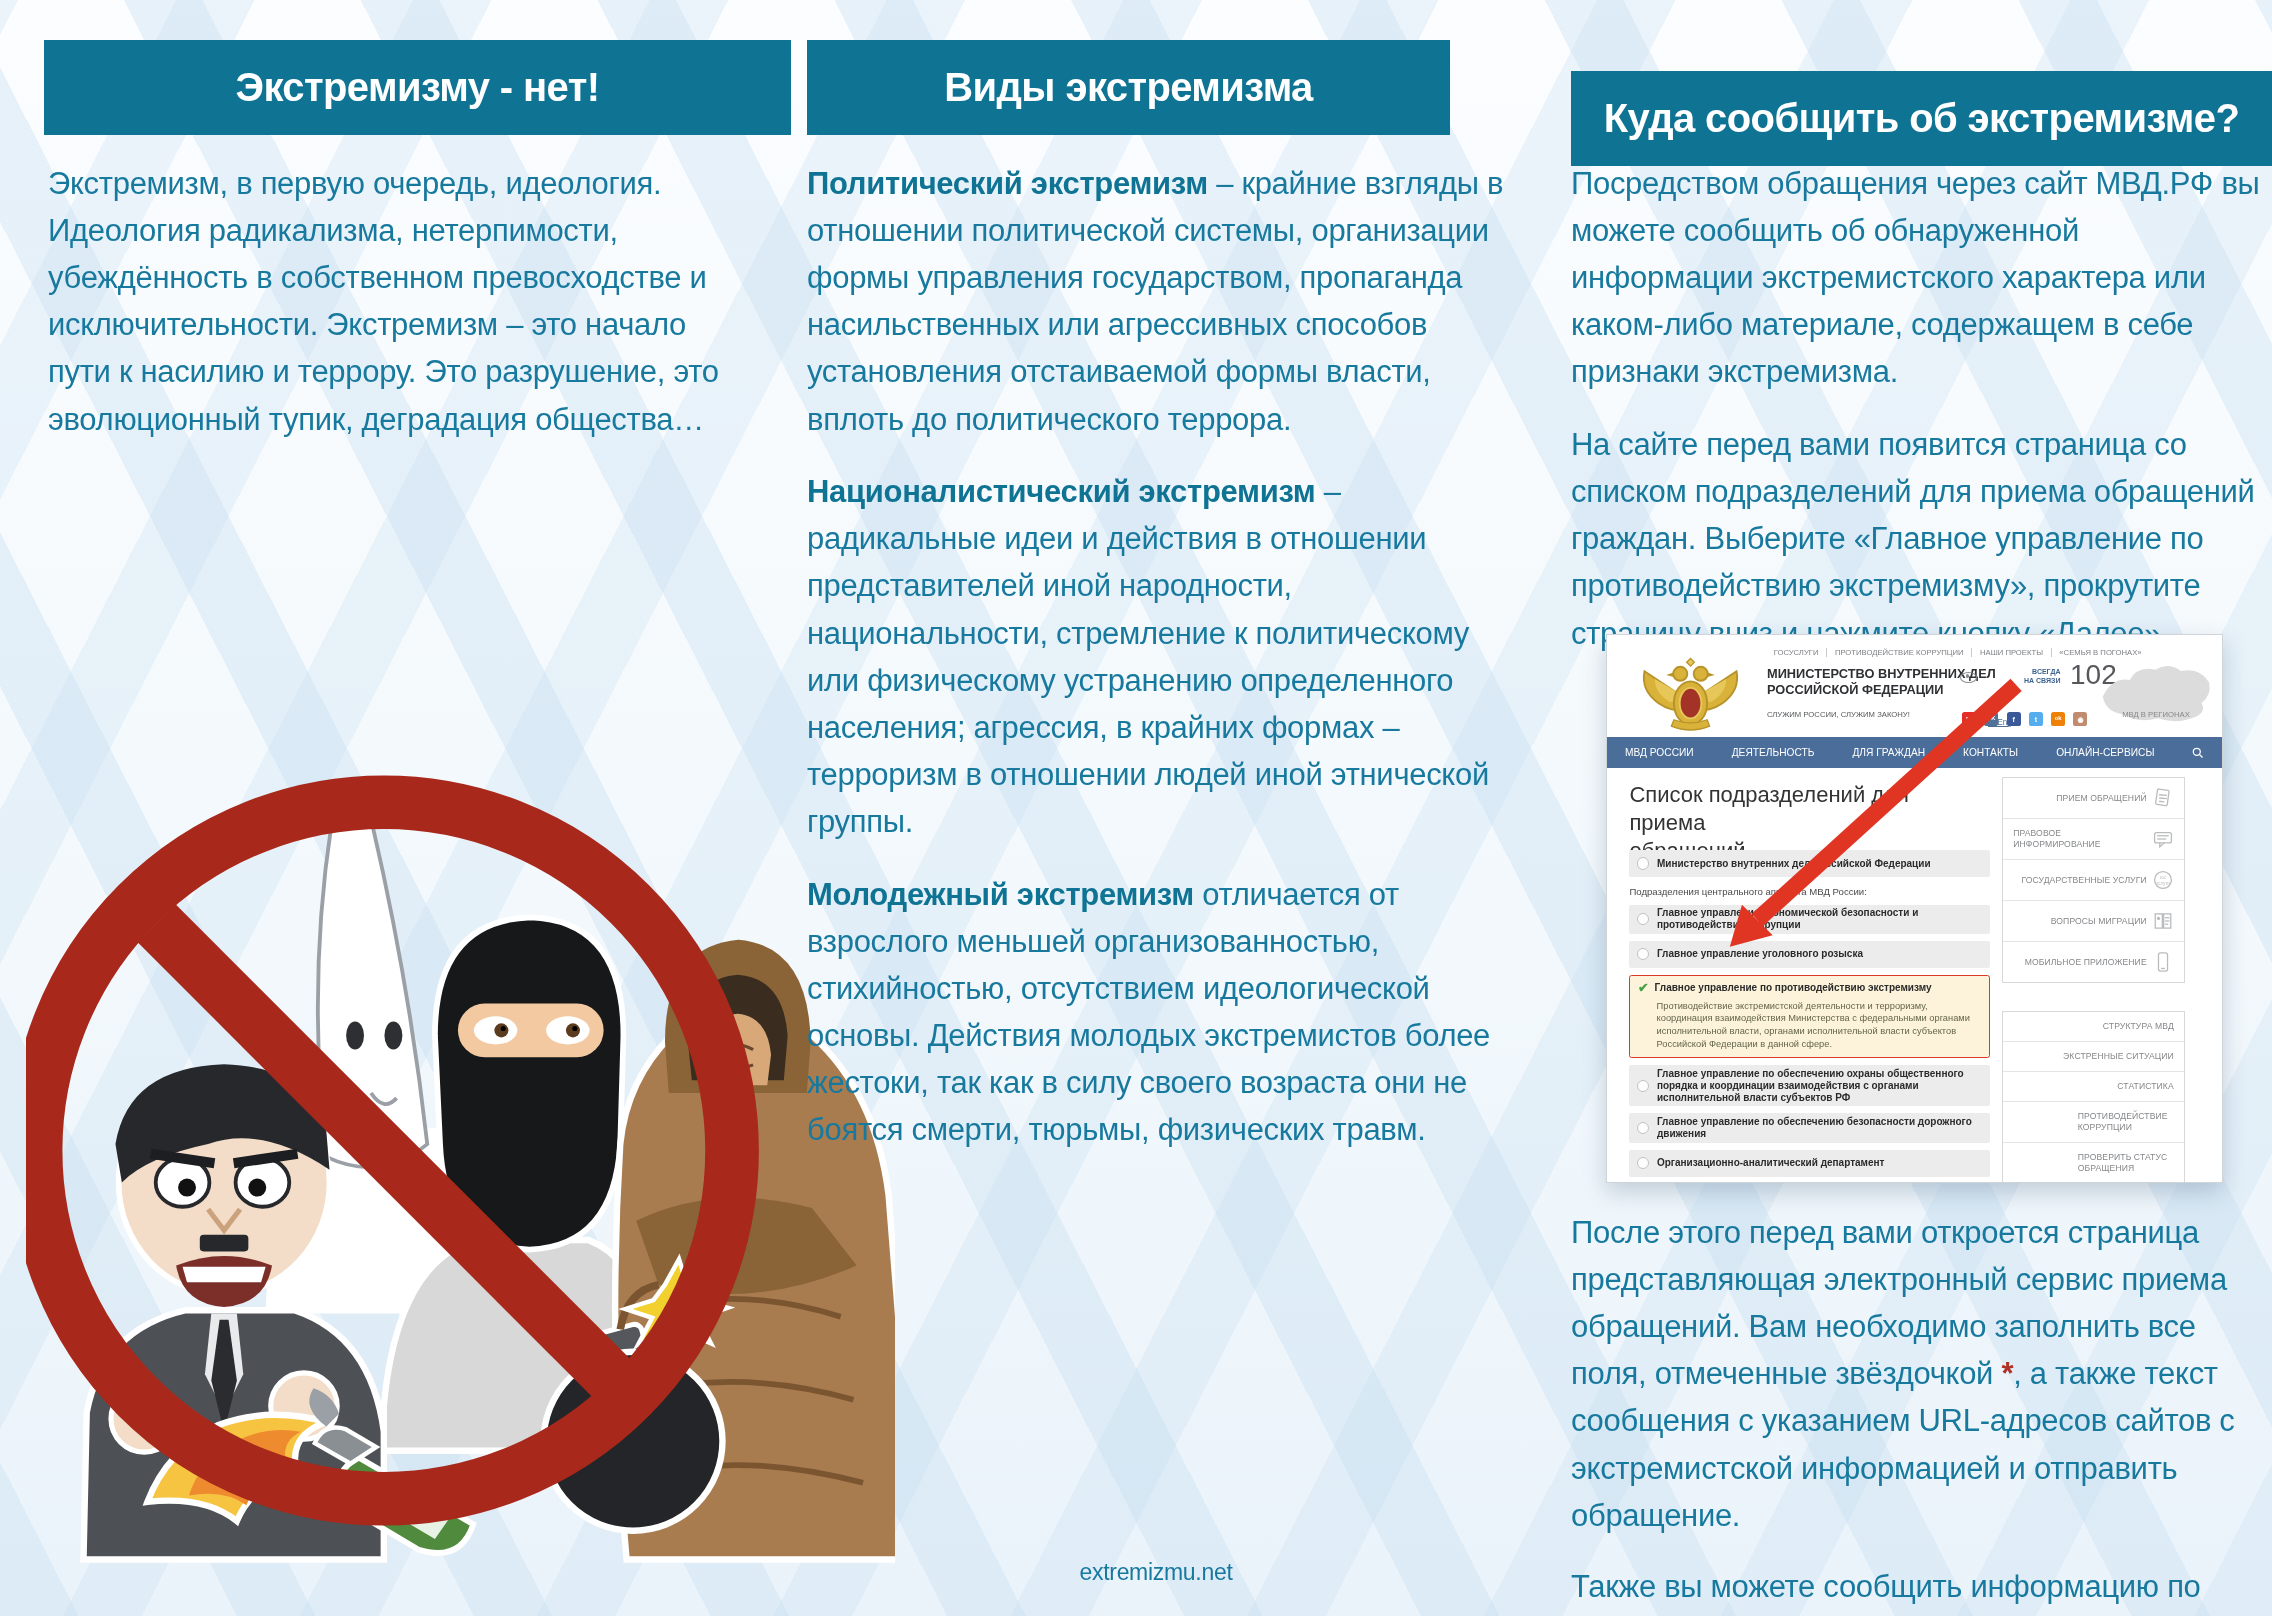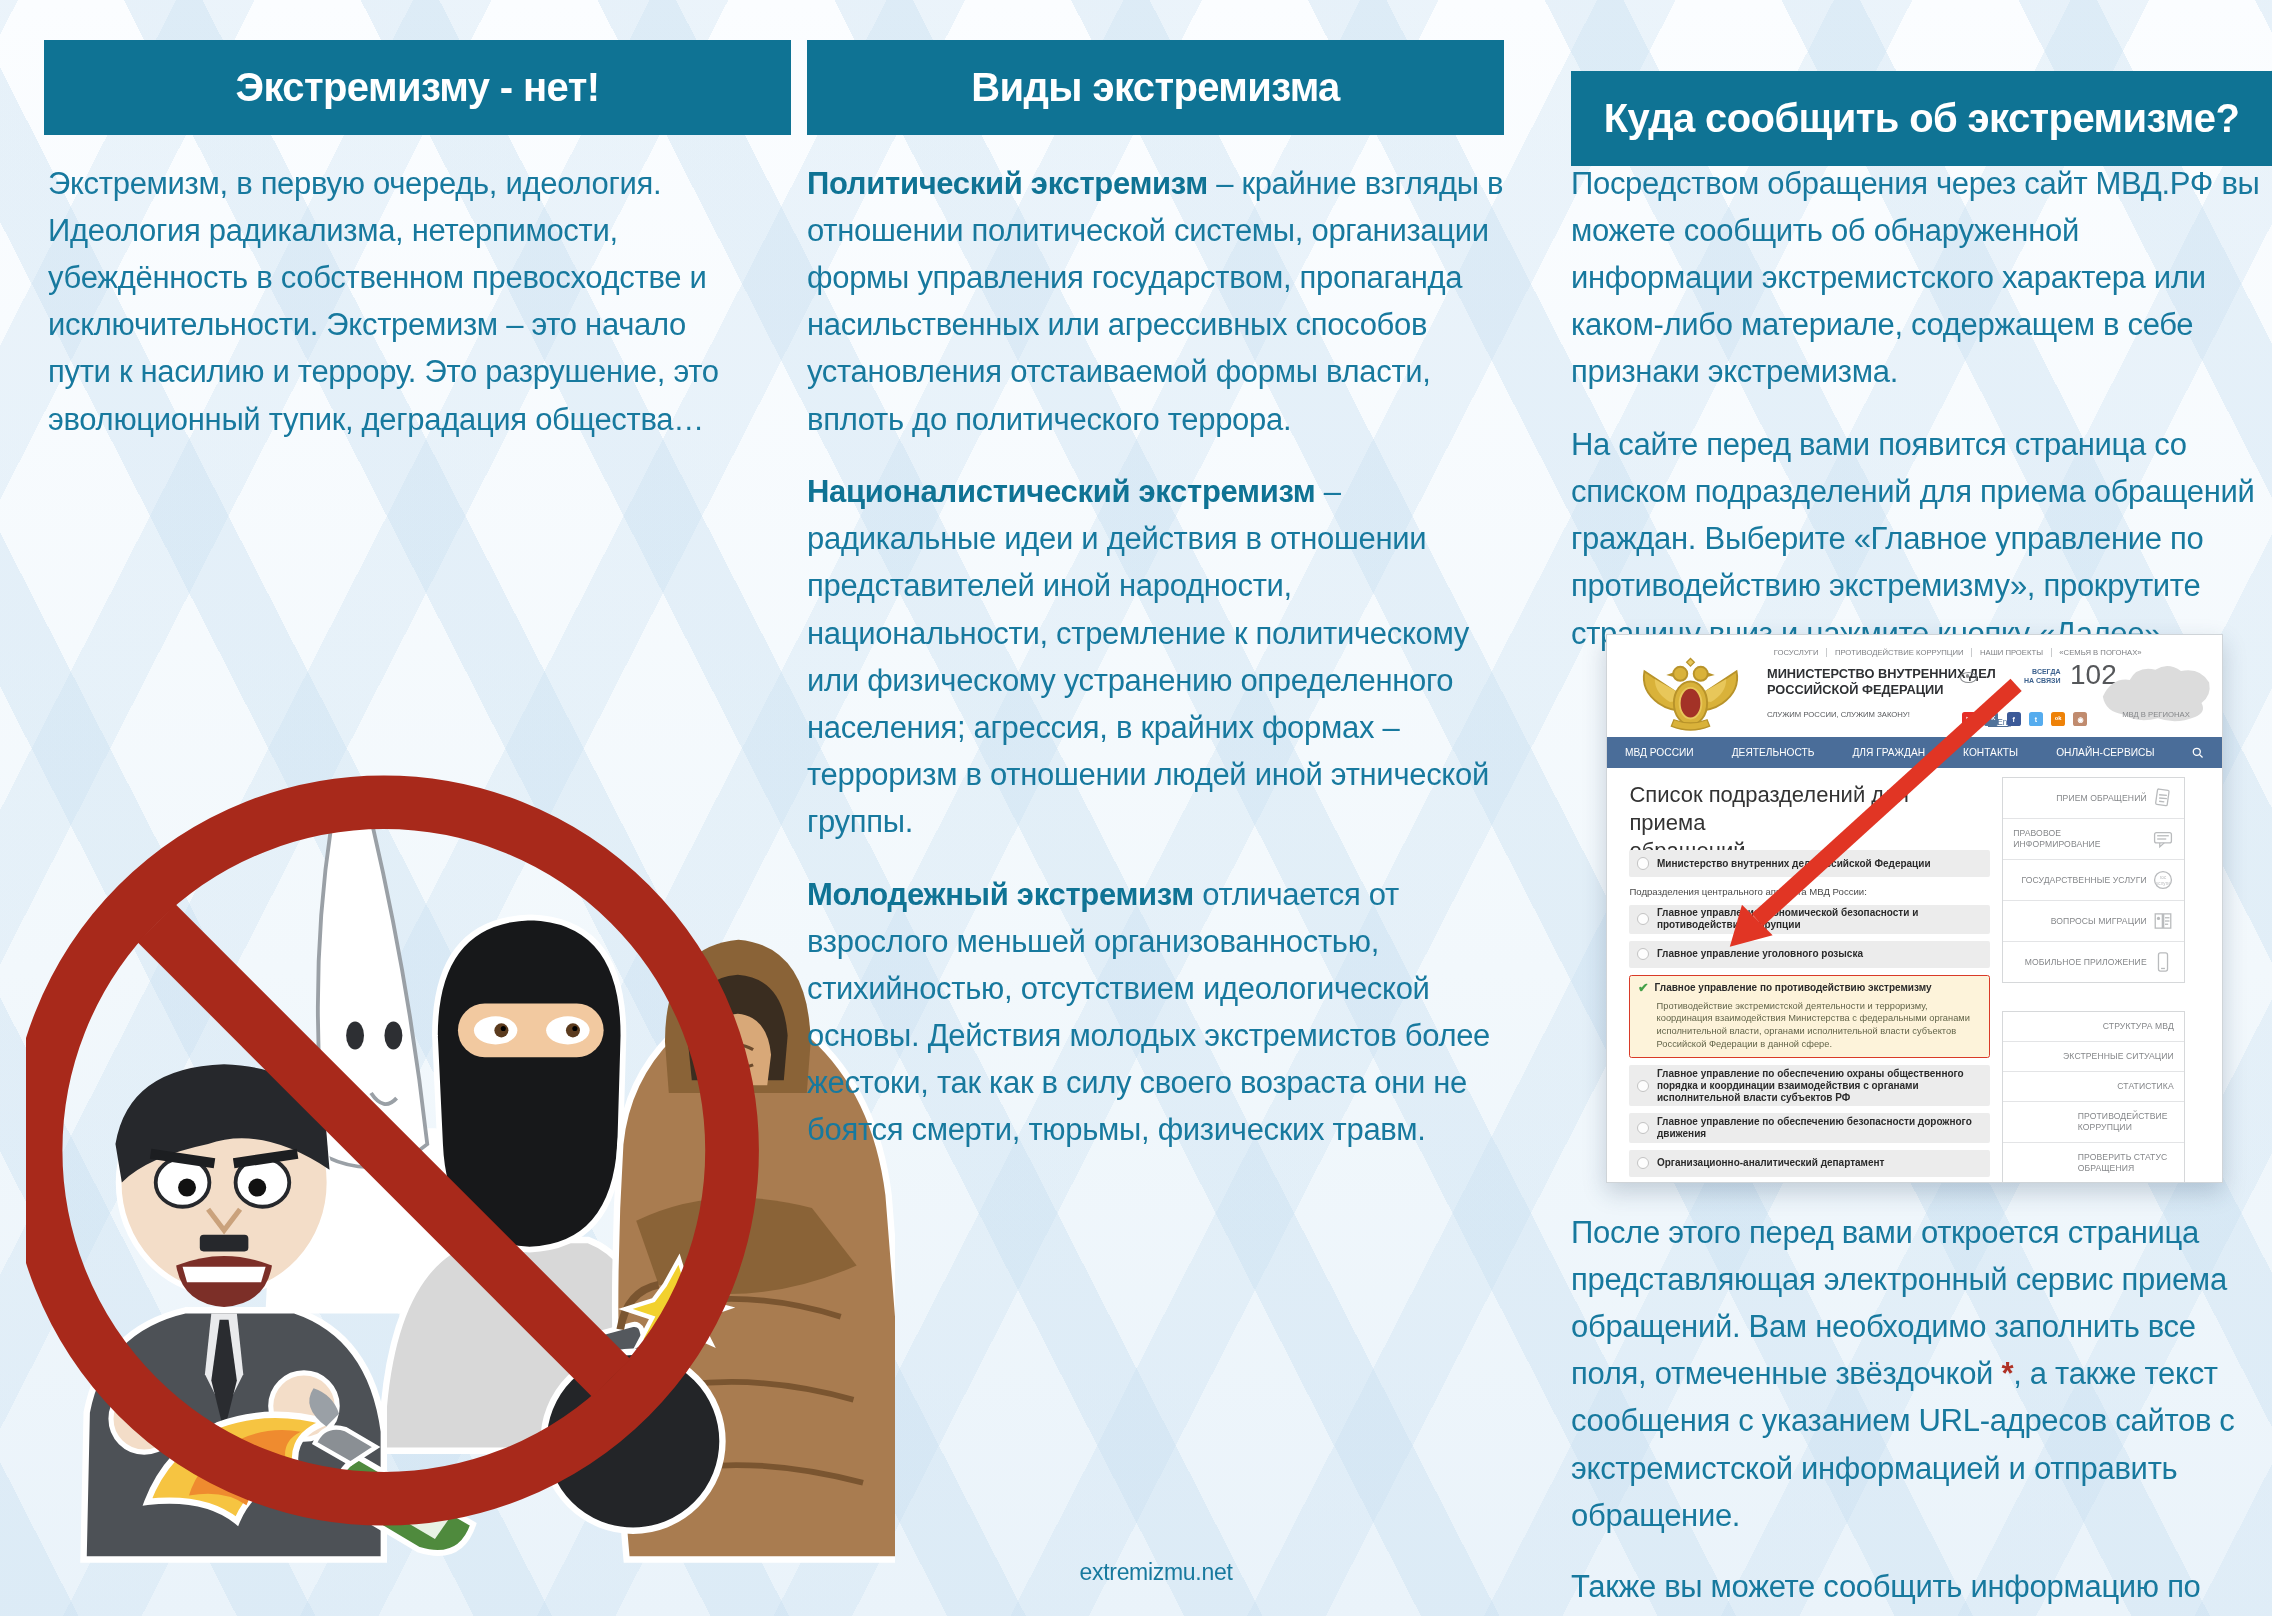--- a/index.html
+++ b/index.html
@@ -7,21 +7,21 @@
   #poster{position:relative;width:2273px;height:1616px;overflow:hidden;
     background:
       repeating-linear-gradient(63deg, rgba(198,222,240,.38) 0 70px, rgba(255,255,255,0) 70px 211px),
       repeating-linear-gradient(-63deg, rgba(198,222,240,.30) 0 70px, rgba(255,255,255,0) 70px 211px),
       linear-gradient(180deg,#fbfdff 0%,#f2f8fc 60%,#eaf3fa 100%);
   }
   
   .band{position:absolute;top:40px;height:95px;background:#0f7394;display:flex;align-items:center;justify-content:center;}
   .band .bandtext{color:#fff;font-weight:700;font-size:40px;letter-spacing:-0.6px;}
   #band-left{left:44px;width:747px;}
-  #band-mid{left:807px;width:697px;justify-content:center;}
+  #band-mid{left:807px;width:643px;justify-content:center;}
   #band-right{left:1571px;width:701px;margin-top:31px;}
   
   .col{position:absolute;top:160px;}
   .col p{margin:0 0 25.6px 0;font-size:31px;line-height:1.52;color:#17799e;letter-spacing:-0.3px;}
   .lead{font-weight:700;color:#0f7394;}
   #col-left{left:48px;width:698px;}
   #col-mid{left:807px;width:698px;}
   #col-right{left:1571px;width:690px;}
   .star{color:#b03226;font-weight:700;}
   .bold{font-weight:700;}

